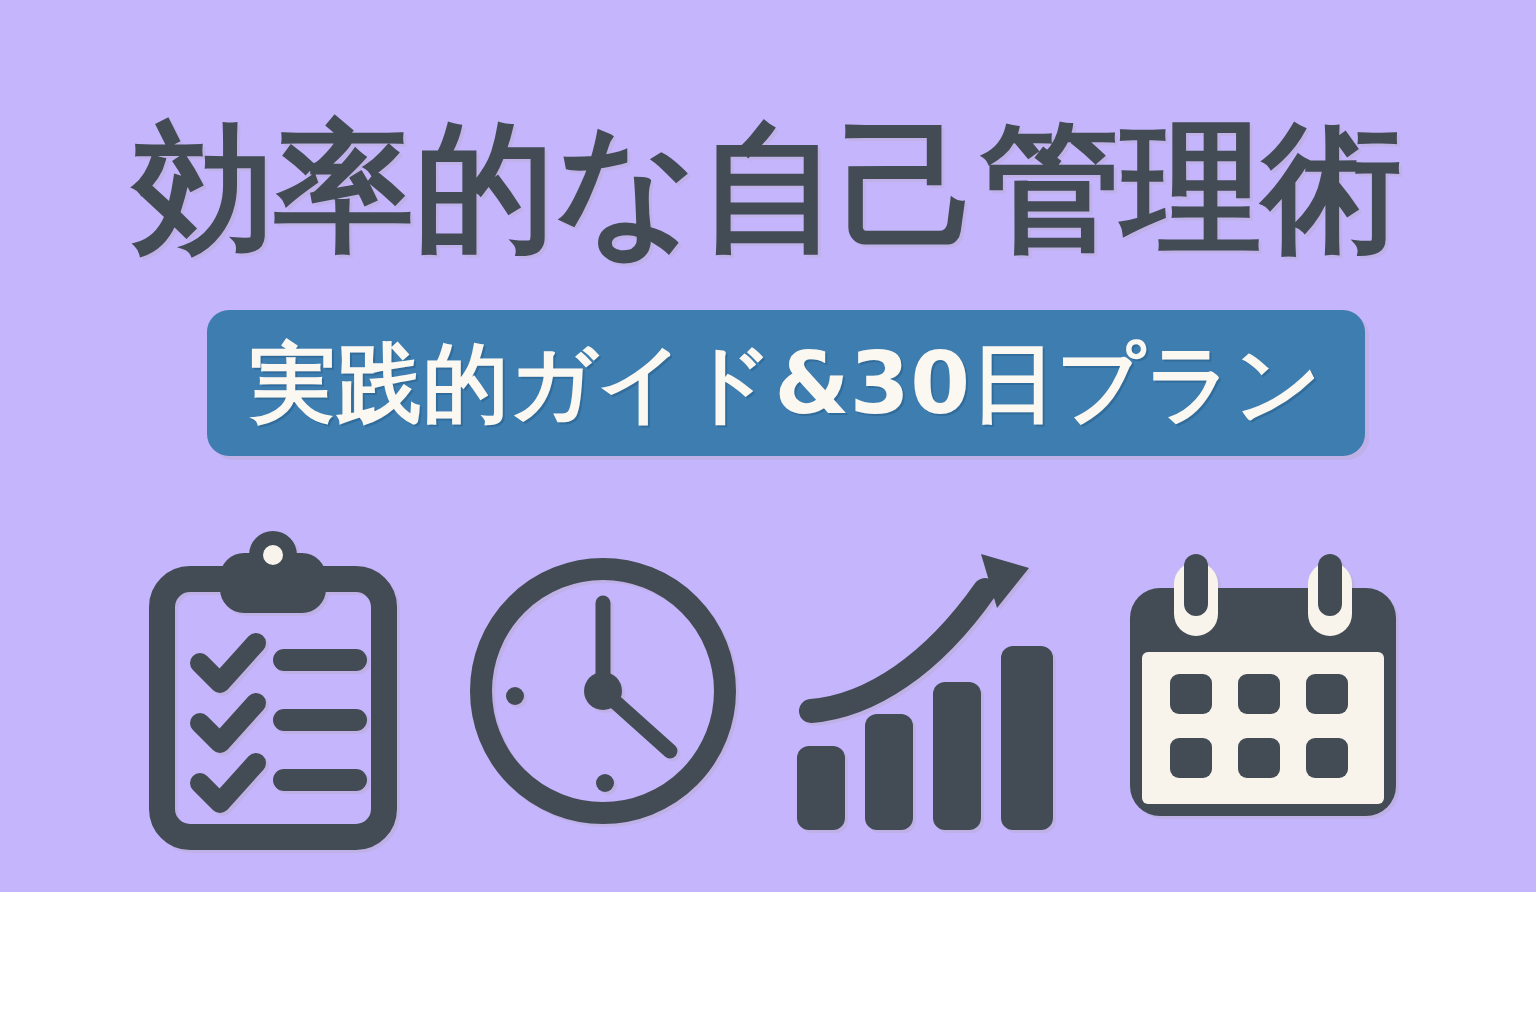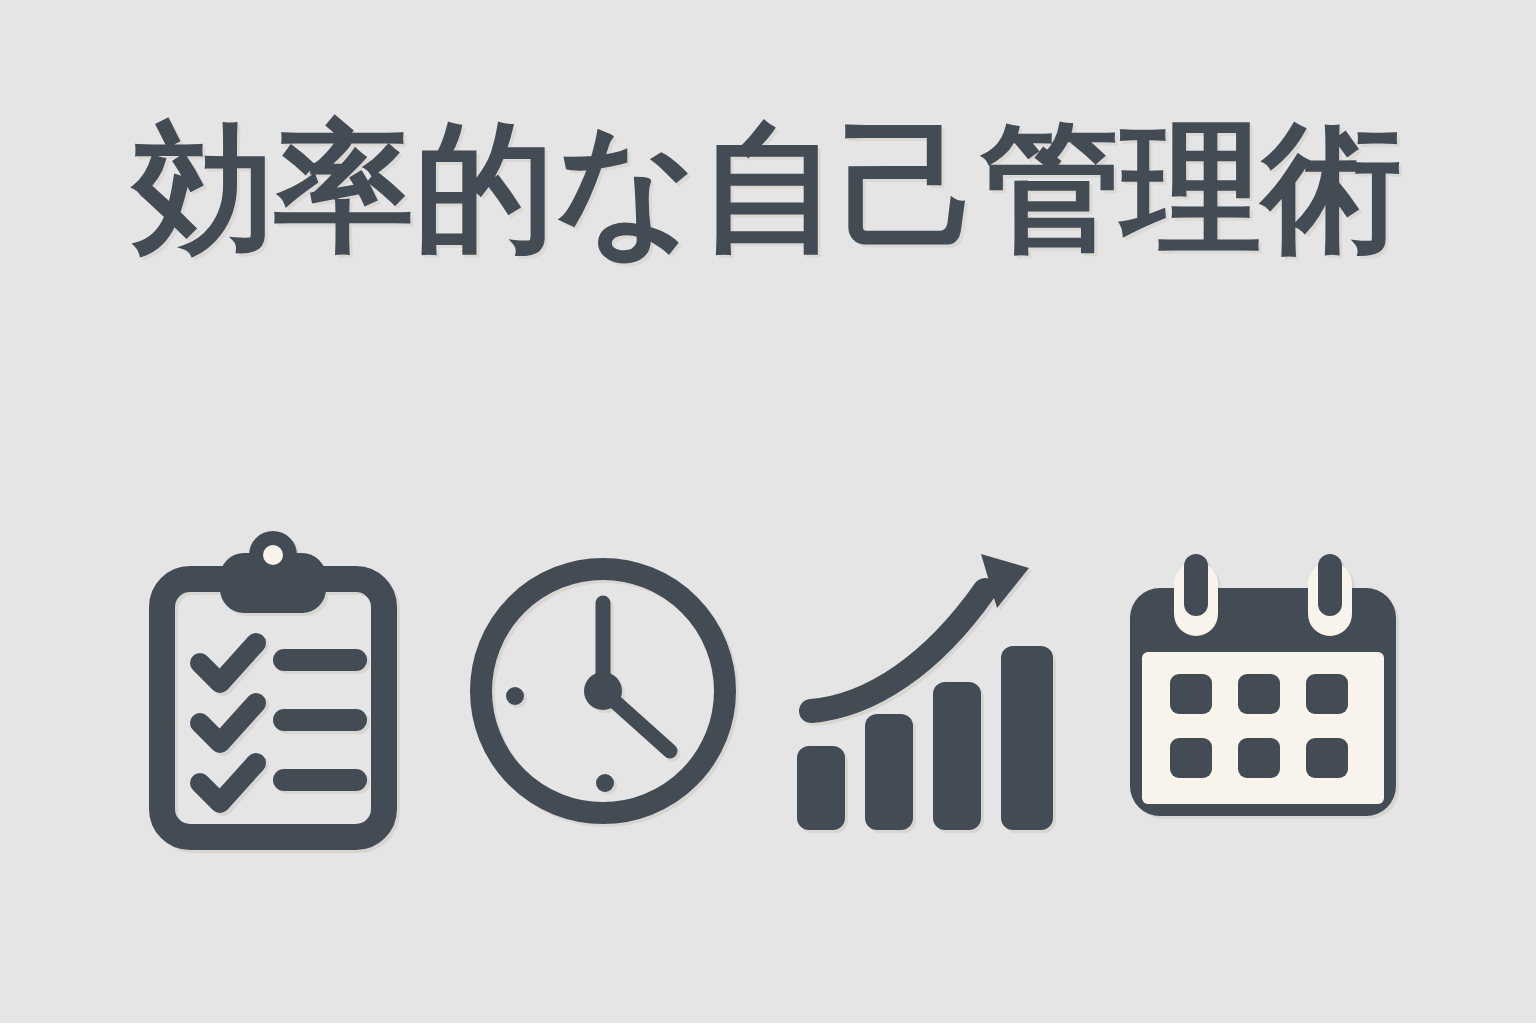--- a/index.html
+++ b/index.html
@@ -9,22 +9,22 @@
   body {
     width: 1536px;
     height: 1024px;
     overflow: hidden;
     font-family: "Liberation Sans", "DejaVu Sans", sans-serif;
   }
 
   #poster {
     position: relative;
     width: 1536px;
-    height: 1023px;
-    background: #e5e5e5;
+    height: 892px;
+    background: #c4b5fd;
     overflow: hidden;
   }
 
   
   #title-block {
     position: absolute;
     left: 0;
     top: 118px;
     width: 1536px;
     text-align: center;
@@ -92,20 +92,23 @@
 </style>
 </head>
 <body>
 
 <div id="poster">
 
   <div id="title-block">
     <div id="main-title">効率的な自己管理術</div>
   </div>
 
+  <div id="subtitle-banner">
+    <div id="subtitle-text">実践的ガイド&amp;30日プラン</div>
+  </div>
 
   <div id="icon-row">
 
     <div class="icon-cell">
       <svg class="icon-svg" width="250" height="320" viewBox="0 0 250 320" fill="none">
 
         <rect x="14" y="48" width="222" height="258" rx="28" ry="28" stroke="#434C54" stroke-width="26" fill="none"></rect>
 
         <rect x="72" y="22" width="106" height="60" rx="24" ry="24" fill="#434C54"></rect>
         <circle cx="125" cy="24" r="24" fill="#434C54"></circle>

